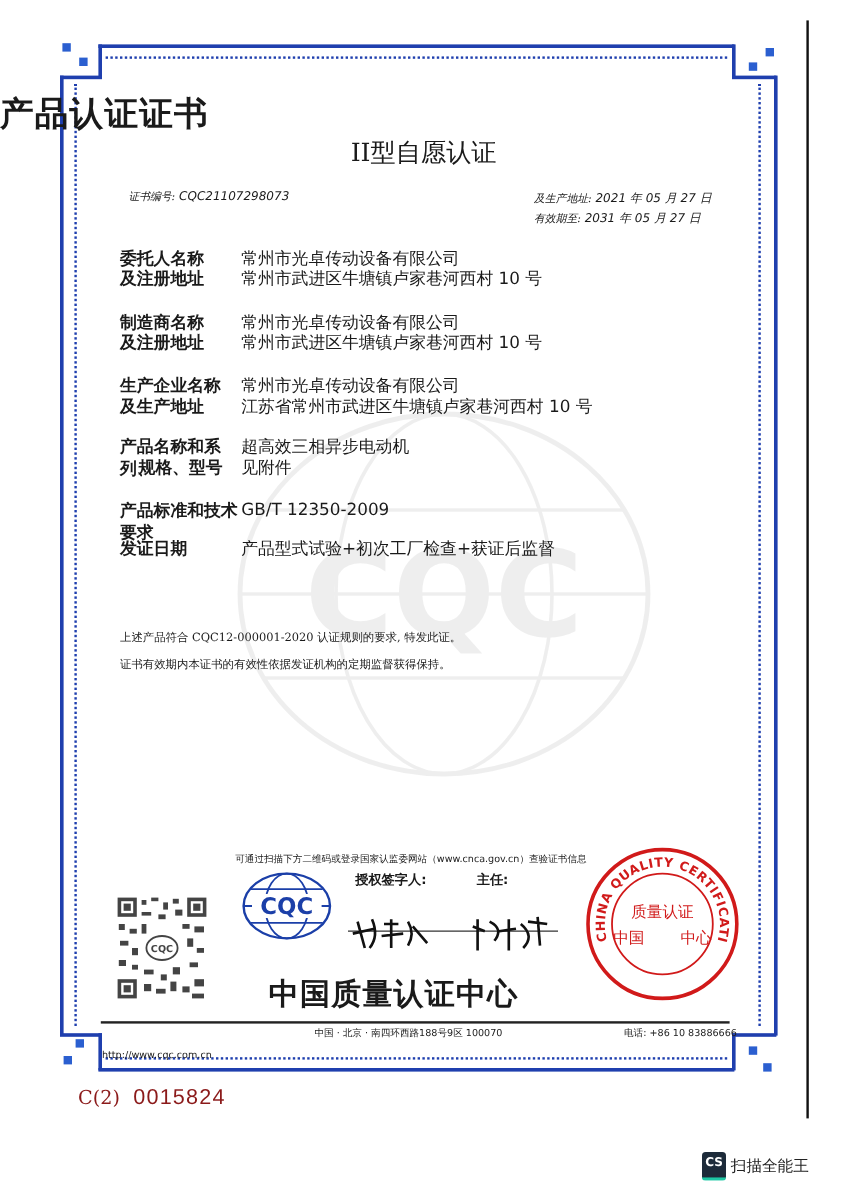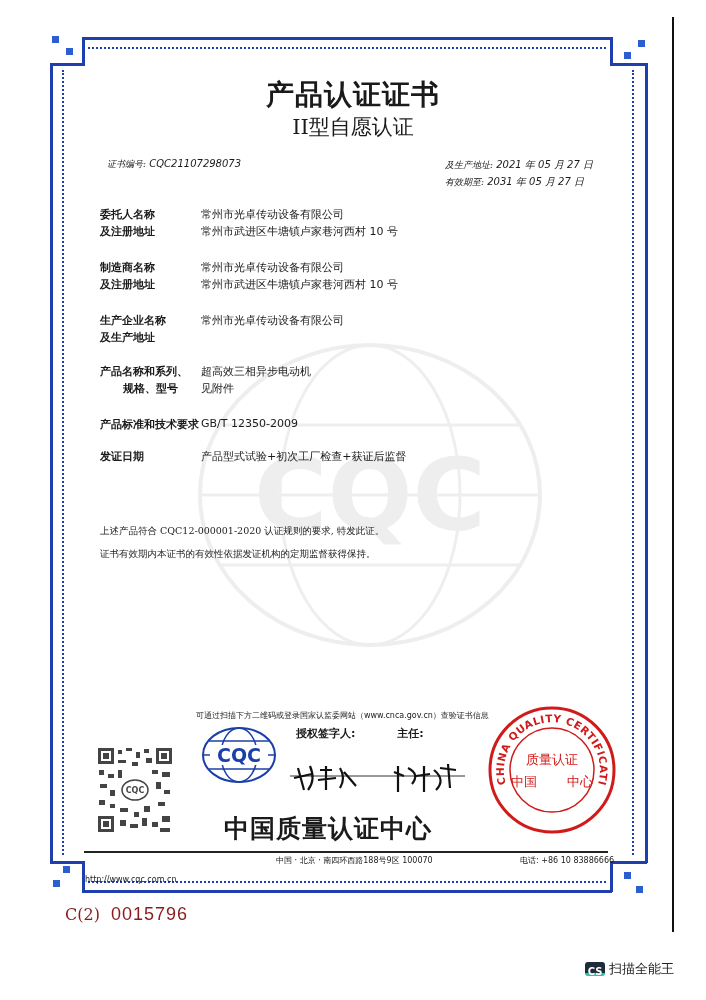--- a/index.html
+++ b/index.html
@@ -4,40 +4,40 @@
 <style>
   html, body { margin:0; padding:0; }
   body { width:706px; height:1000px; background:#ffffff; position:relative; overflow:hidden;
          font-family:"DejaVu Sans", sans-serif; color:#1a1a1a; }
   .abs { position:absolute; }
   .scan-edge { position:absolute; left:672px; top:17px; width:2px; height:915px; background:#111; }
   .b { position:absolute; background:#1f3fae; }
   .sq { position:absolute; width:7px; height:7px; background:#2b5fd0; }
   .dotv { position:absolute; width:2px; border-left:2px dotted #1f3fae; }
   .doth { position:absolute; height:2px; border-top:2px dotted #1f3fae; }
-  .title { left:0; width:706px; top:76px; text-align:center; font-size:28px; font-weight:bold; letter-spacing:1px; font-family:"DejaVu Sans", sans-serif; }
+  .title { left:0; width:706px; top:76px; text-align:left; font-size:28px; font-weight:bold; letter-spacing:1px; font-family:"DejaVu Sans", sans-serif; }
   .subtitle { left:0; width:706px; top:113px; text-align:center; font-size:21px; font-family:"DejaVu Serif", serif; }
   .meta { font-size:10px;font-style:italic; }
   .meta .lbl { font-family:"DejaVu Serif", serif; font-size:9px; }
-  .row { position:absolute; left:100px; font-size:11px; display:flex; }
+  .row { position:absolute; left:100px; font-size:14px; display:flex; }
   .row .k { width:101px; font-weight:bold; }
   .row .v { }
   .note { position:absolute; left:100px; font-size:9.5px; font-family:"DejaVu Serif", serif;margin-top:43px; }
   .watermark { position:absolute; left:190px; top:330px; width:360px; height:330px; opacity:0.08; }
   .scan-note { position:absolute; left:196px; top:710px; font-size:8px; }
   .sign-labels { position:absolute; left:296px; top:726px; font-size:11px; font-weight:bold; }
   .sign-labels span { margin-right:38px; }
   .org { position:absolute; left:224px; top:812px; font-size:25px; font-weight:bold; letter-spacing:1px; }
   .footer-line { position:absolute; left:84px; top:851px; width:524px; height:2px; background:#222; }
   .footer { position:absolute; top:855px; font-size:8px; }
   .serial { position:absolute; left:65px; top:904px; color:#8b1a1a; }
   .serial .pre { font-family:"DejaVu Serif", serif; font-size:16px; }
   .serial .num { font-family:"Liberation Sans", sans-serif; font-size:18px; letter-spacing:1px; margin-left:6px; }
   .cs-badge { position:absolute; left:585px; top:960px; display:flex; align-items:center; }
-  .cs-icon { width:20px; height:14px; background:#1d2b3a; border-radius:3px; color:#fff; font-weight:bold; font-size:10px; text-align:center; line-height:19px; border-bottom:3px solid #1ec8a5; box-sizing:border-box; }
+  .cs-icon { width:20px; height:24px; background:#1d2b3a; border-radius:3px; color:#fff; font-weight:bold; font-size:10px; text-align:center; line-height:19px; border-bottom:3px solid #1ec8a5; box-sizing:border-box; }
   .cs-text { font-size:13px; margin-left:4px; color:#222; }
   .qr { position:absolute; left:96px; top:746px; width:78px; height:88px; }
   .cqc-logo { position:absolute; left:200px; top:725px; width:78px; height:60px; }
   .seal { position:absolute; left:486px; top:704px; width:132px; height:132px; }
   .sig { position:absolute; left:290px; top:762px; width:180px; height:32px; }
 </style>
 </head>
 <body>
 
 <div class="scan-edge"></div>
@@ -112,20 +112,21 @@
 <div class="row" style="top:277px;">
   <span class="k">及注册地址</span>
   <span class="v">常州市武进区牛塘镇卢家巷河西村 10 号</span>
 </div>
 <div class="row" style="top:313px;">
   <span class="k">生产企业名称</span>
   <span class="v">常州市光卓传动设备有限公司</span>
 </div>
 <div class="row" style="top:330px;">
   <span class="k">及生产地址</span>
+  <span class="v">江苏省常州市武进区牛塘镇卢家巷河西村 10 号</span>
 </div>
 <div class="row" style="top:364px;">
   <span class="k">产品名称和系列、</span>
   <span class="v">超高效三相异步电动机</span>
 </div>
 <div class="row" style="top:381px;text-align:center;">
   <span class="k">规格、型号</span>
   <span class="v">见附件</span>
 </div>
 <div class="row" style="top:417px;">
@@ -219,24 +220,24 @@
   <text font-size="10.5" font-weight="bold" fill="#d11a1a" font-family="DejaVu Sans, sans-serif" letter-spacing="0.5">
     <textPath href="#sealArc" startOffset="0">CHINA QUALITY CERTIFICATION CENTRE</textPath>
   </text>
   <text x="66" y="60" text-anchor="middle" font-size="13" fill="#d11a1a" font-family="DejaVu Serif, serif">质量认证</text>
   <text x="38" y="82" text-anchor="middle" font-size="13" fill="#d11a1a" font-family="DejaVu Serif, serif">中国</text>
   <text x="94" y="82" text-anchor="middle" font-size="13" fill="#d11a1a" font-family="DejaVu Serif, serif">中心</text>
 </svg>
 
 <div class="footer-line"></div>
 <div class="footer" style="left:85px;margin-top:20px;">http://www.cqc.com.cn</div>
-<div class="footer" style="left:276px;">中国 · 北京 · 南四环西路188号9区    100070</div>
+<div class="footer" style="left:262px;">中国 · 北京 · 南四环西路188号9区    100070</div>
 <div class="footer" style="left:520px;">电话: +86 10 83886666</div>
 
 <div class="serial">
   <span class="pre">C(2)</span>
-  <span class="num">0015796</span>
+  <span class="num">0015824</span>
 </div>
 
 <div class="cs-badge">
   <div class="cs-icon">CS</div>
   <span class="cs-text">扫描全能王</span>
 </div>
 
 </body></html>

